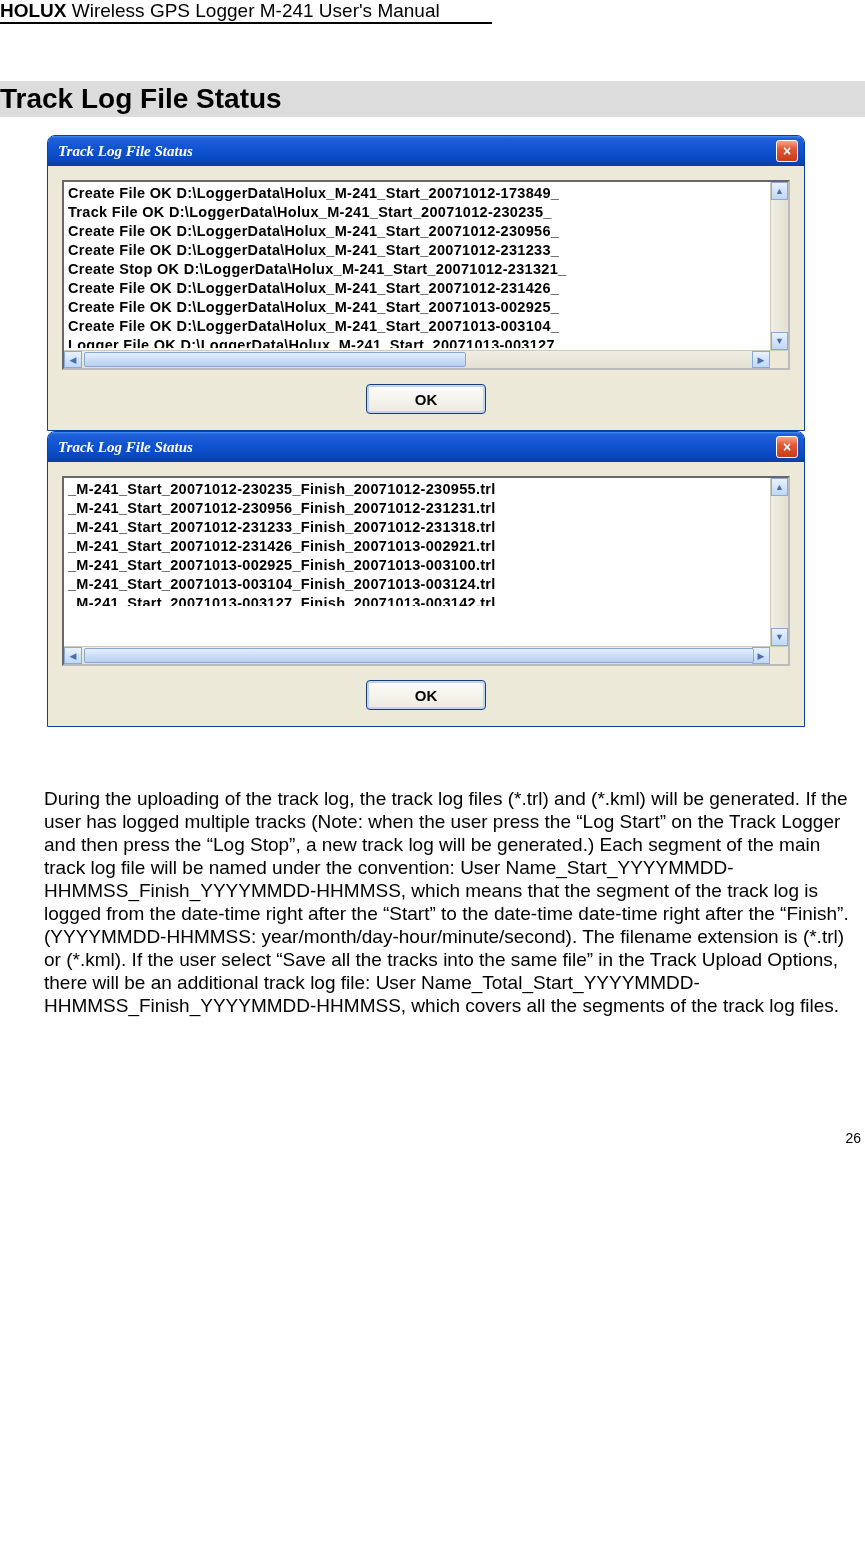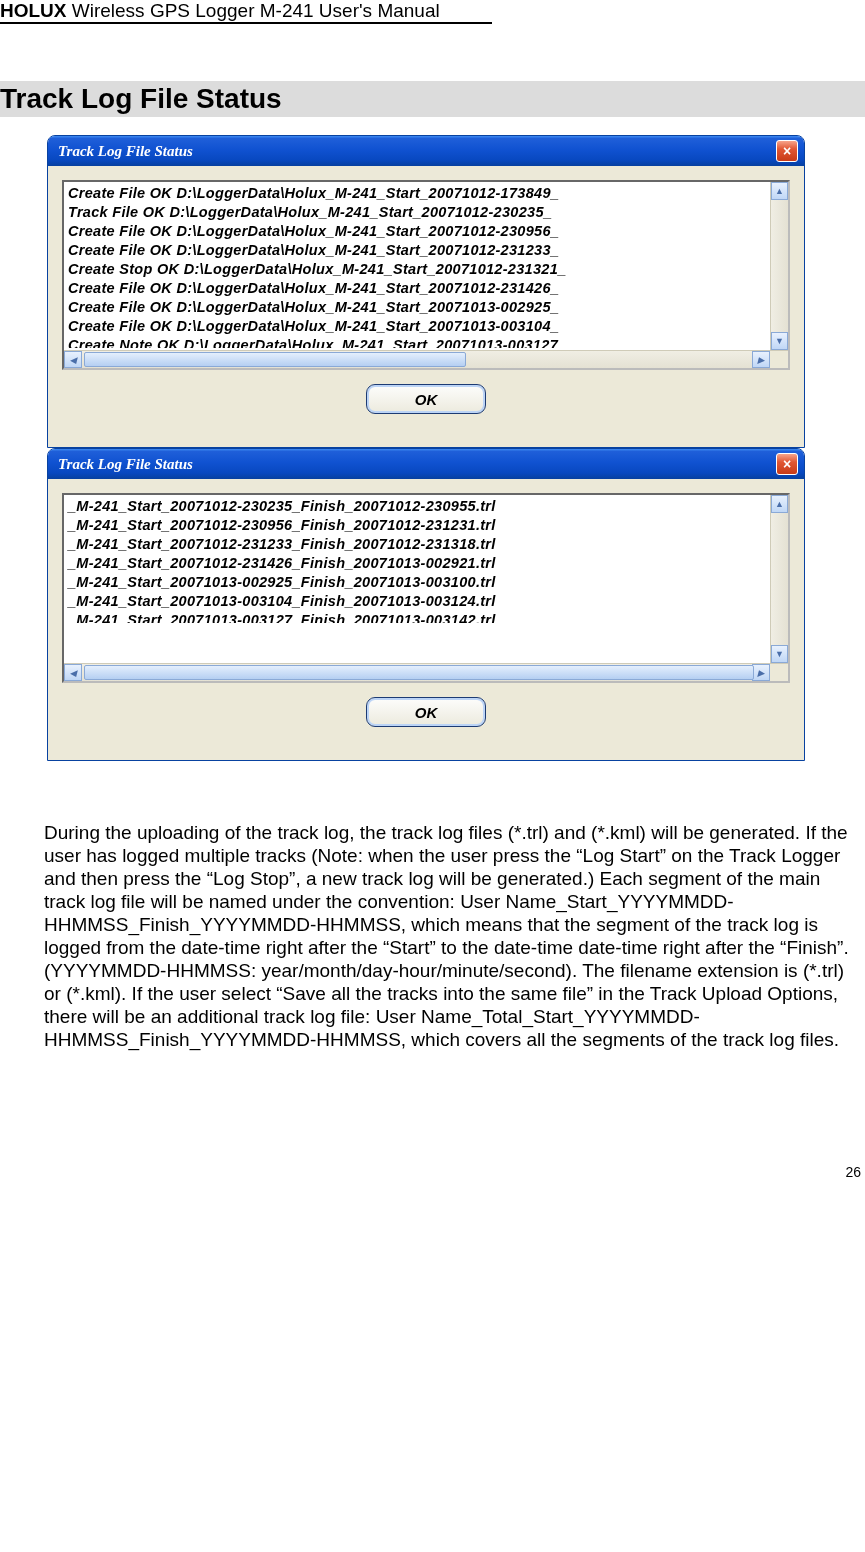--- a/index.html
+++ b/index.html
@@ -68,22 +68,21 @@
       border: 1px solid #fff;
       border-radius: 3px;
       display: flex; align-items: center; justify-content: center;
       color: #fff;
       font-weight: bold;
       font-size: 14px;
       line-height: 1;
     }
     .xp-body {
       background: #ece9d8;
-      padding: 14px 14px 29px 14px;
-      font-style: italic;
+      padding: 14px 14px 12px 14px;
     }
     .listbox-wrap {
       background: #fff;
       border: 2px inset #bbb;
     }
     .listbox {
       height: 168px;
       overflow: hidden;
       position: relative;
       display: flex;
@@ -140,21 +139,21 @@
       border:1px solid #8aa9d6; border-radius:2px;
     }
     .hscroll .corner { width:18px; background:#ece9d8; }
     .ok-row {
       display:flex; justify-content:center; padding:14px 0 4px 0;
     }
     .ok-btn {
       width: 120px; height: 30px;
       background: linear-gradient(to bottom,#fdfdfc,#eceadd);
       border: 1px solid #1d3b73;
-      border-radius: 9px;
+      border-radius: 4px;
       box-shadow: 0 0 0 2px #bcd4f6 inset;
       font-size: 15px;
       font-weight: bold;
       display:flex;align-items:center;justify-content:center;
     }
     .body-text {
       margin: 60px 0 0 0;
       font-size: 19px;
       line-height: 23px;
       padding-left: 44px;
@@ -194,21 +193,21 @@
           <div class="listbox">
             <div class="list-rows">
               <div class="row">Create File OK D:\LoggerData\Holux_M-241_Start_20071012-173849_</div>
               <div class="row">Track File OK D:\LoggerData\Holux_M-241_Start_20071012-230235_</div>
               <div class="row">Create File OK D:\LoggerData\Holux_M-241_Start_20071012-230956_</div>
               <div class="row">Create File OK D:\LoggerData\Holux_M-241_Start_20071012-231233_</div>
               <div class="row">Create Stop OK D:\LoggerData\Holux_M-241_Start_20071012-231321_</div>
               <div class="row">Create File OK D:\LoggerData\Holux_M-241_Start_20071012-231426_</div>
               <div class="row">Create File OK D:\LoggerData\Holux_M-241_Start_20071013-002925_</div>
               <div class="row">Create File OK D:\LoggerData\Holux_M-241_Start_20071013-003104_</div>
-              <div class="row partial">Create Note OK D:\LoggerData\Holux_M-241_Start_20071013-003127_</div>
+              <div class="row partial">Logger File OK D:\LoggerData\Holux_M-241_Start_20071013-003127_</div>
             </div>
             <div class="vscroll">
               <div class="sbtn">
                   <span>▲</span>
                 </div>
               <div class="strack"></div>
               <div class="sbtn">
                   <span>▼</span>
                 </div>
             </div>

